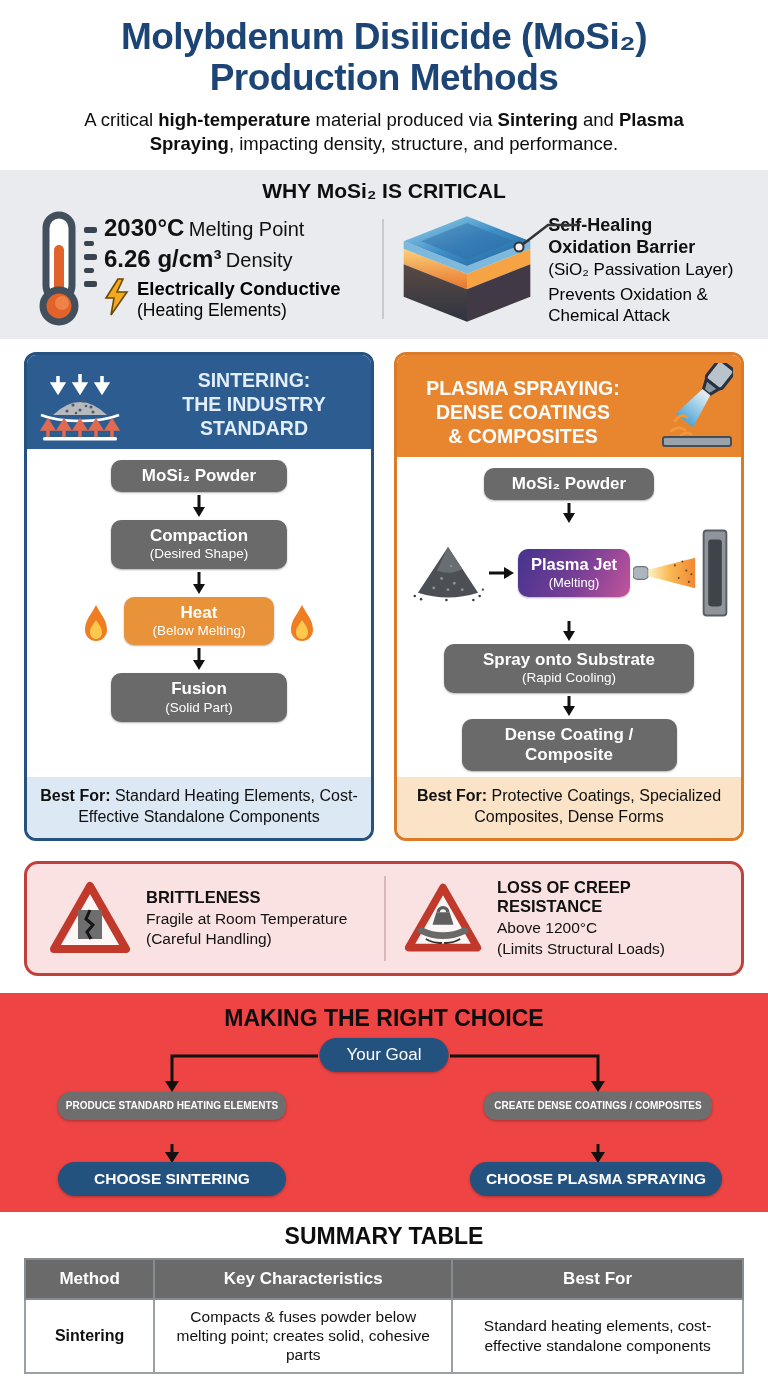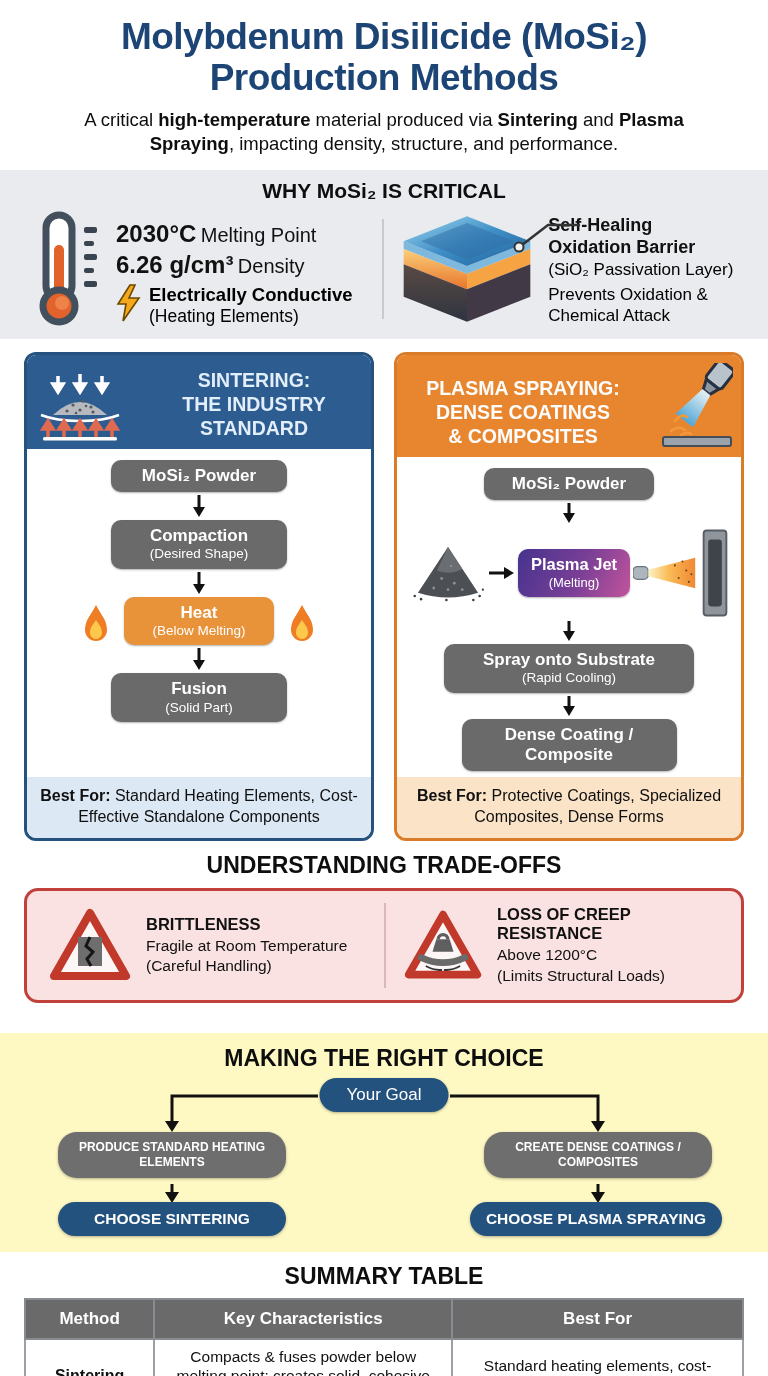--- a/index.html
+++ b/index.html
@@ -8,21 +8,21 @@
 
   
   .header { padding:16px 36px 0; text-align:center; }
   .title { font-size:37px; font-weight:bold; color:#1c4576; line-height:1.12; letter-spacing:-0.5px; }
   .subtitle { margin-top:9px; font-size:18.5px; line-height:1.32; color:#0e0e0e; padding:0 30px; }
 
   
   .why { margin-top:13px; background:#e9ebee; padding:9px 0 10px; }
   .why-title { text-align:center; font-size:21px; font-weight:bold; color:#0e0e0e; }
   .why-cols { display:flex; margin-top:6px; align-items:stretch; }
-  .why-left { width:49.8%; display:flex; align-items:flex-end; gap:14px; padding:2px 4px 2px 38px; }
+  .why-left { width:49.8%; display:flex; align-items:flex-start; gap:2px; padding:2px 4px 2px 38px; }
   .why-divider { width:2px; background:#c7cbd1; margin:10px 0; }
   .why-right { width:50%; display:flex; align-items:center; gap:10px; padding:2px 8px 2px 12px; position:relative; }
   .stat-line { margin:3px 0; white-space:nowrap; }
   .stat-value { font-weight:bold; font-size:24px; color:#111; }
   .stat-label { font-size:20px; color:#111; }
   .stat-elec { display:flex; gap:8px; align-items:flex-start; margin-top:5px; }
   .stat-elec .tt { font-weight:bold; font-size:18.5px; }
   .stat-elec .ts { font-size:17.5px; }
   .callout { position:absolute; left:126px; top:6px; }
   .barrier-text { padding-top:4px; }
@@ -60,25 +60,25 @@
   
   .tradeoffs { padding:11px 24px 0; }
   .sec-heading { text-align:center; font-weight:bold; font-size:23px; color:#0e0e0e; }
   .trade-box { margin-top:9px; display:flex; background:#f9e2e1; border:3px solid #c2403c; border-radius:14px; padding:12px 8px; align-items:center; }
   .trade-item { width:50%; display:flex; align-items:center; gap:13px; padding:2px 4px 2px 12px; }
   .trade-item.right { border-left:2px solid #d8b9b8; padding-left:16px; }
   .trade-text .tt { font-weight:bold; font-size:16.5px; margin-bottom:2px; color:#111; }
   .trade-text .tl { font-size:15.5px; line-height:1.3; color:#111; }
 
   
-  .choice { margin-top:30px; background:#fef9c3; padding:12px 0 8px; }
+  .choice { margin-top:17px; background:#ef4444; padding:12px 0 8px; }
   .tree { position:relative; height:168px; margin-top:4px; }
   .connectors { position:absolute; inset:0; }
   .goal-pill { position:absolute; left:50%; top:2px; transform:translateX(-50%); background:#24527f; color:#fff; font-weight:normal; font-size:17px; padding:7px 27px; border-radius:18px; box-shadow:0 1px 3px rgba(0,0,0,.3); white-space:nowrap; }
-  .opt { position:absolute; top:56px; background:#6e6e6e; color:#fff; font-weight:bold; font-size:12px; text-align:center; border-radius:19px; padding:8px 4px; line-height:1.28; box-shadow:0 1px 3px rgba(0,0,0,.3); }
+  .opt { position:absolute; top:56px; background:#6e6e6e; color:#fff; font-weight:bold; font-size:10px; text-align:center; border-radius:12px; padding:8px 4px; line-height:1.28; box-shadow:0 1px 3px rgba(0,0,0,.3); }
   .opt-left { left:58px; width:228px; }
   .opt-right { left:484px; width:228px; }
   .act { position:absolute; top:126px; background:#24527f; color:#fff; font-weight:bold; font-size:15.5px; text-align:center; border-radius:17px; padding:8px 4px; box-shadow:0 1px 3px rgba(0,0,0,.3); }
   .act-left { left:58px; width:228px; }
   .act-right { left:470px; width:252px; }
 
   
   .summary { padding:11px 24px 0; }
   table.sum { width:100%; border-collapse:collapse; margin-top:8px; border:2px solid #878c92; }
   .sum th { background:#6a6a6a; color:#fff; font-size:17px; font-weight:bold; padding:9px 4px; border:2px solid #878c92; }
@@ -373,21 +373,20 @@
           <div class="t">Dense Coating / Composite</div>
 
         </div>
       </div>
 
       <div class="panel-foot"><b>Best For:</b><span> Protective Coatings, Specialized Composites, Dense Forms</span></div>
     </div>
   </div>
 
   <div class="tradeoffs">
-    <div class="sec-heading">UNDERSTANDING TRADE-OFFS</div>
     <div class="trade-box">
 
       <div class="trade-item">
         <svg width="86" height="80" viewBox="0 0 86 80">
           <path d="M43 7 L79 70 H7 Z" fill="#fdf6f6" stroke="#c0392b" stroke-width="8" stroke-linejoin="round"></path>
           <rect x="31" y="31" width="24" height="29" fill="#6e6e6e"></rect>
           <path d="M43 31 L39 40 L46 46 L40 53 L44 60" stroke="#161616" stroke-width="3" fill="none"></path>
         </svg>
         <div class="trade-text">
           <div class="tt">BRITTLENESS</div>

